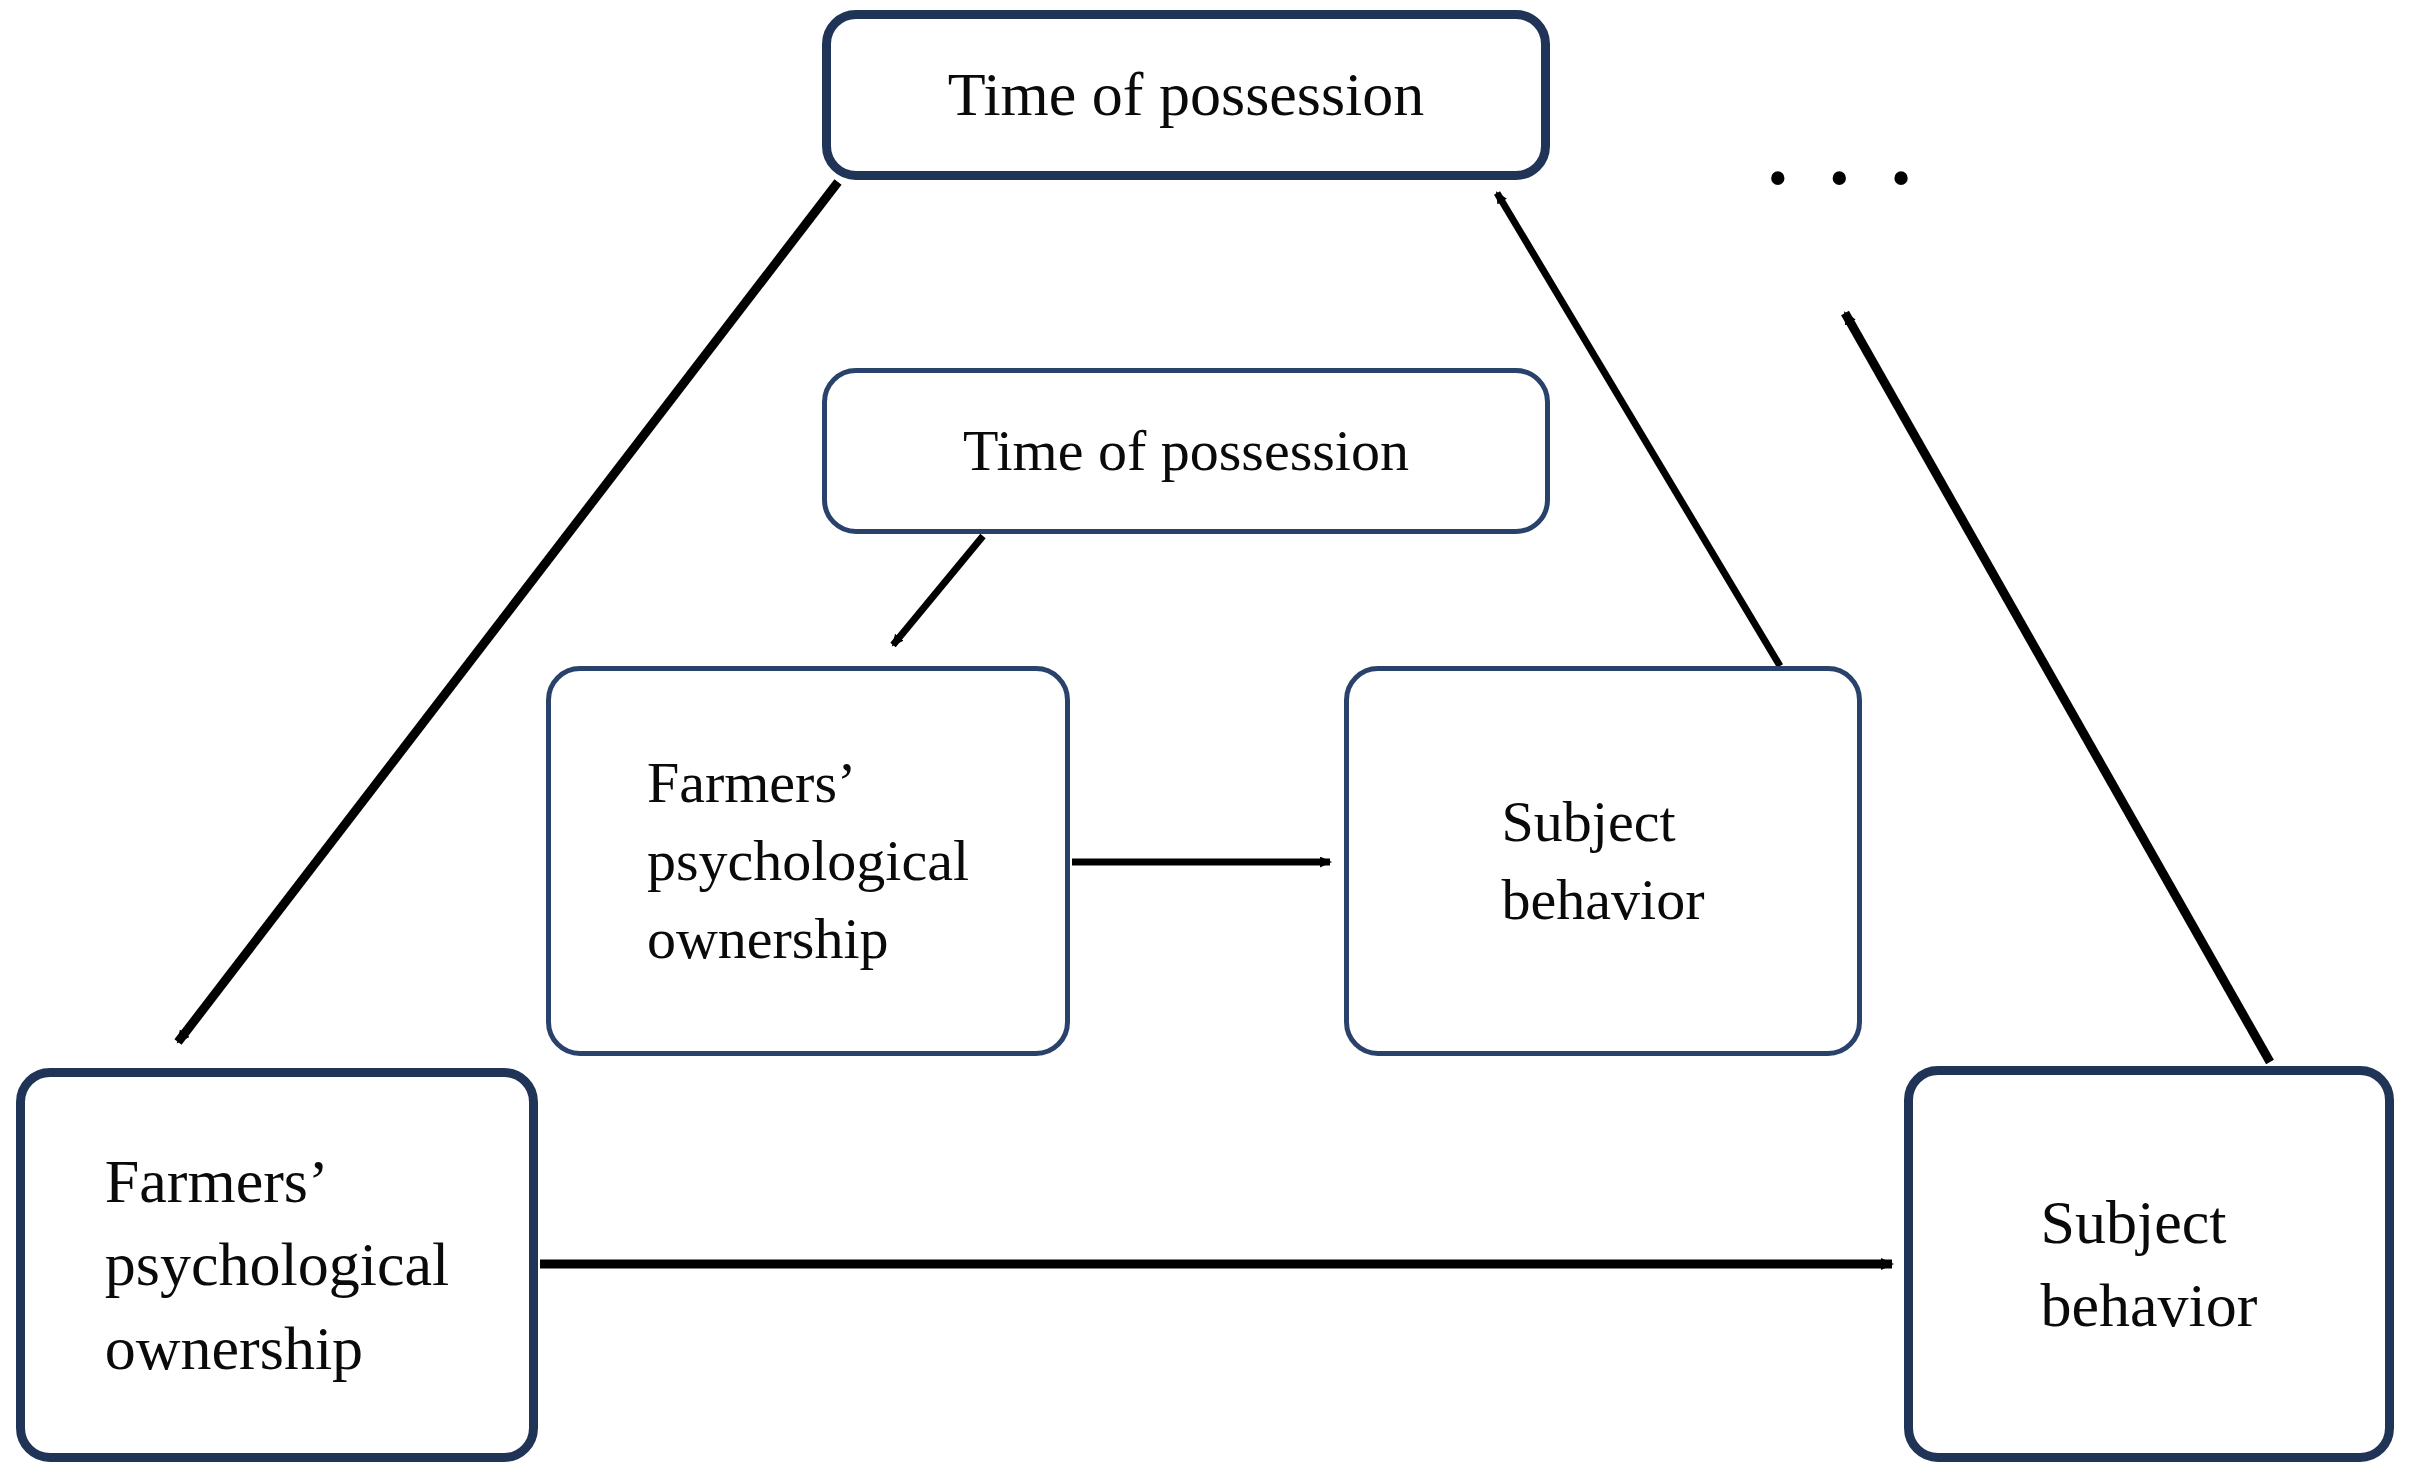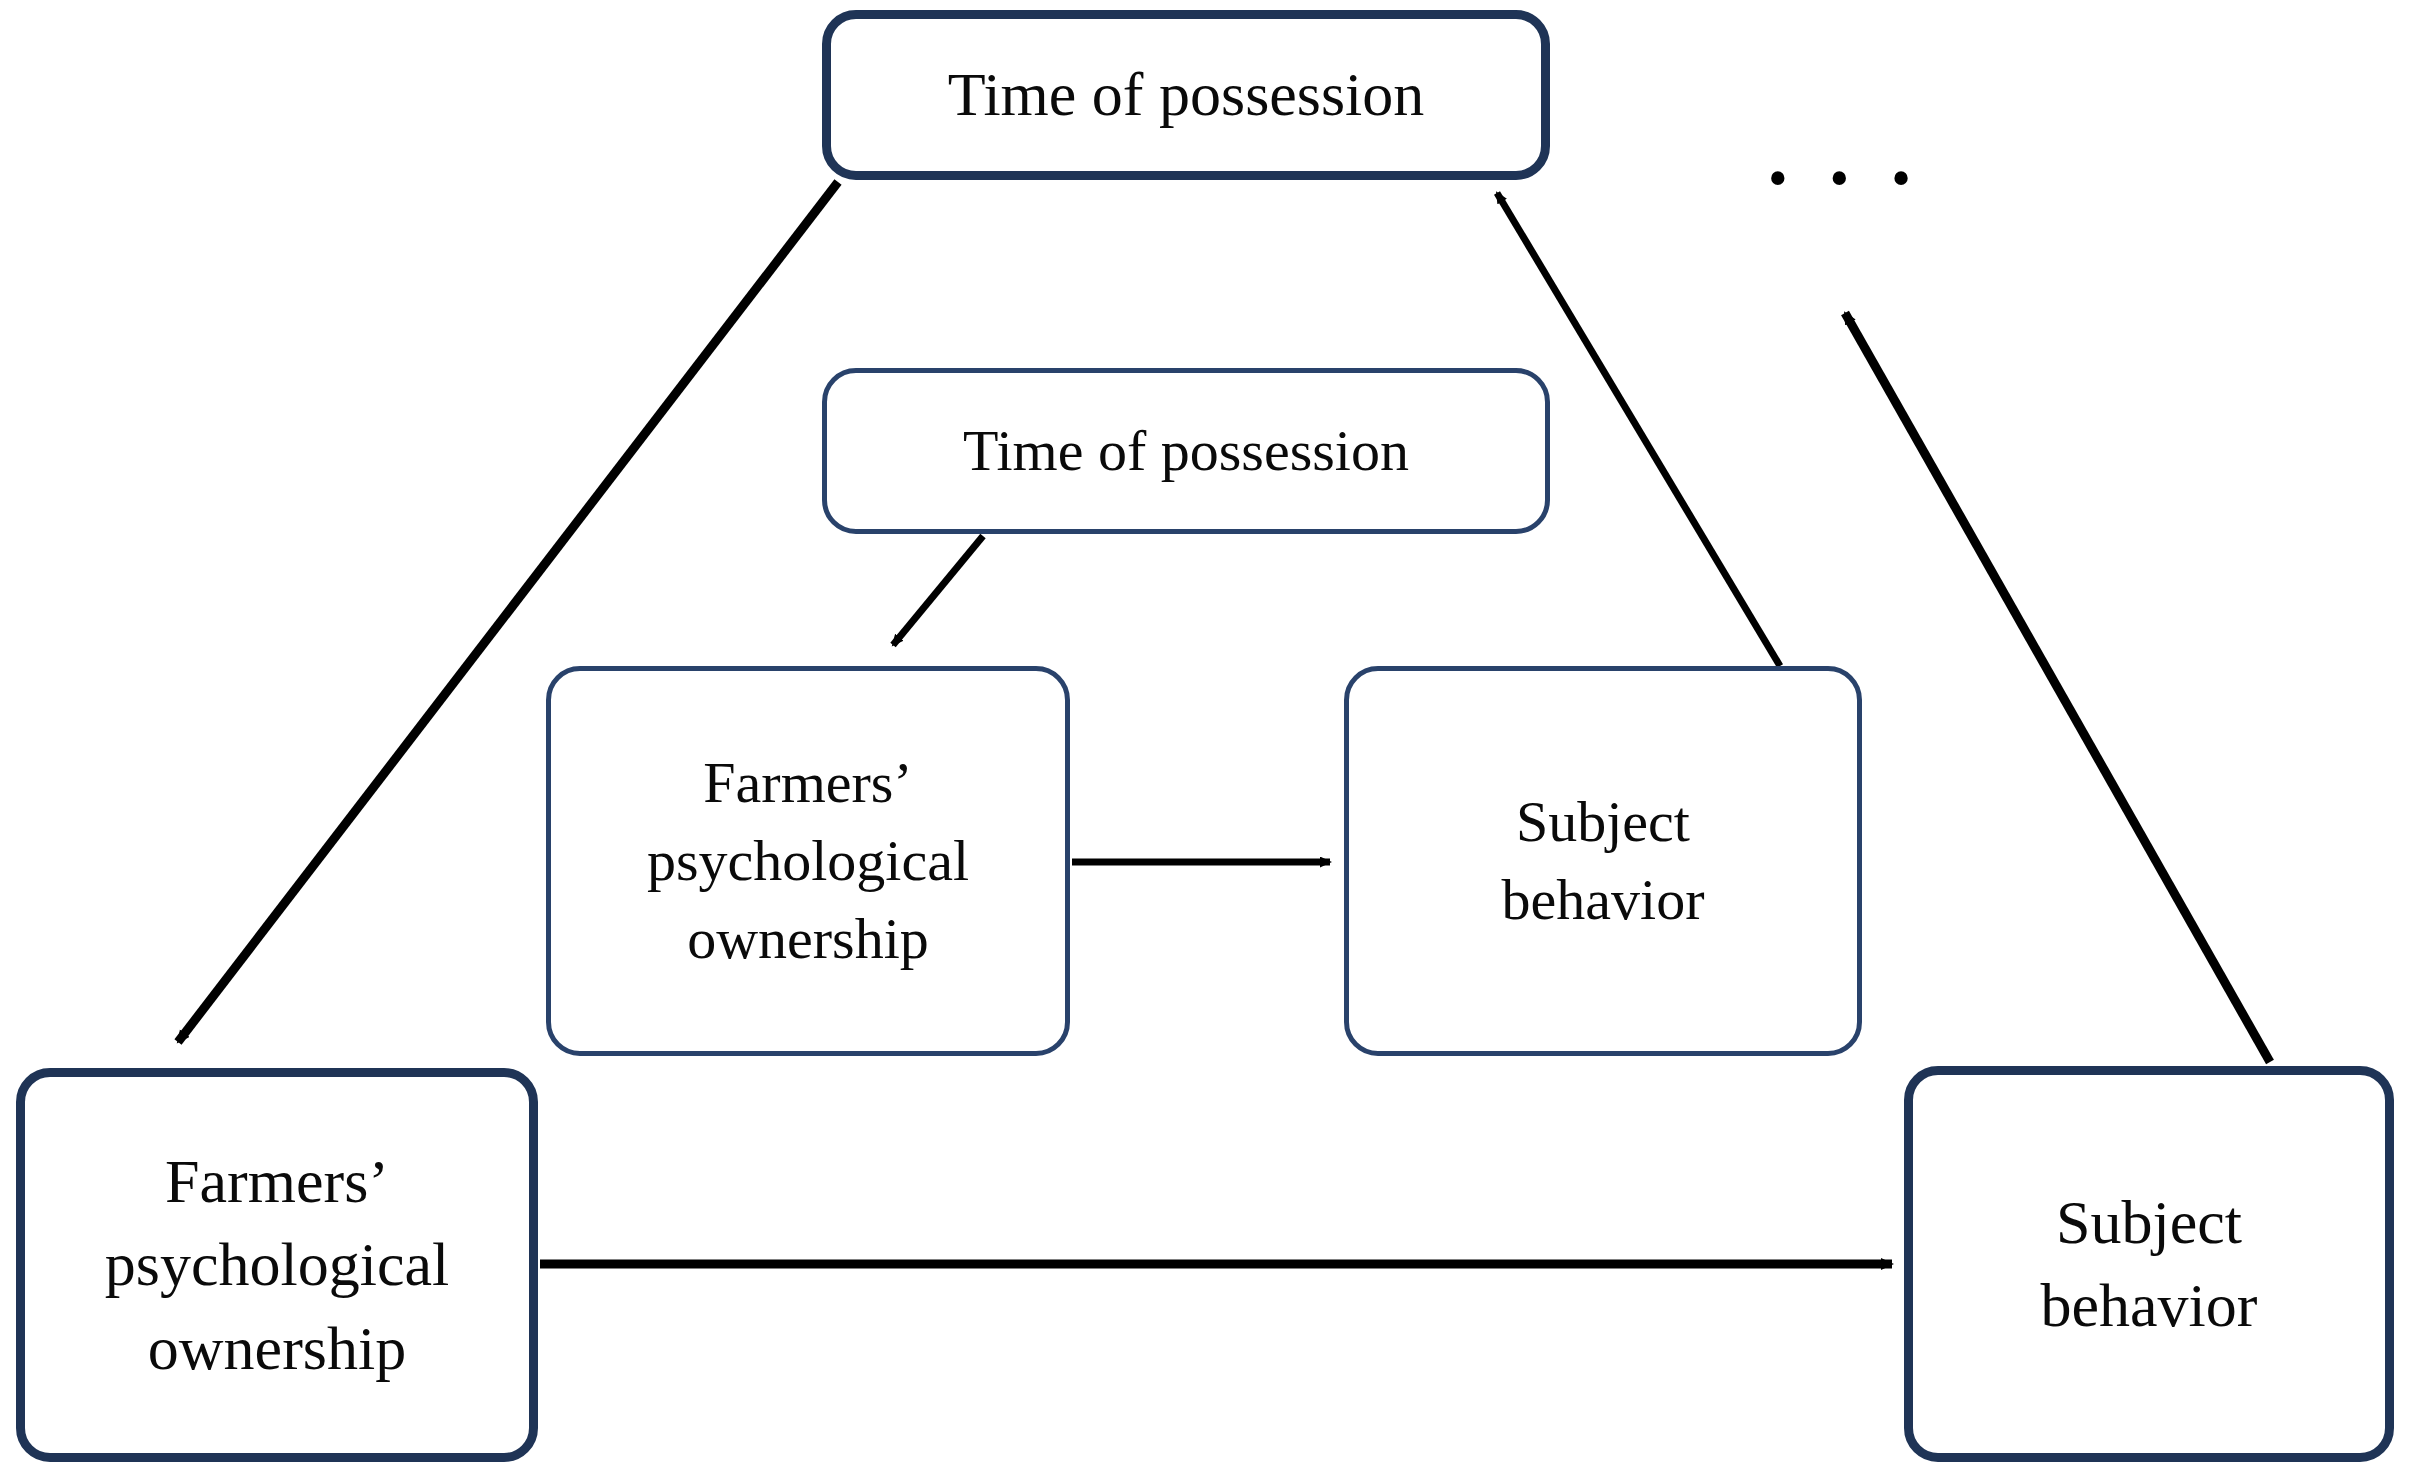--- a/index.html
+++ b/index.html
@@ -24,21 +24,20 @@
     width: 2409px;
     height: 1476px;
   }
   .node-box {
     position: absolute;
     box-sizing: border-box;
     background: #ffffff;
     display: flex;
     align-items: center;
     justify-content: center;
-    text-align: center;
   }
   .node-label {
     font-family: "Liberation Serif", "DejaVu Serif", serif;
     color: #0a0a0a;
     line-height: 1.34;
     white-space: pre-line;
     padding: 0 10px;
   }
   
   .thick {

